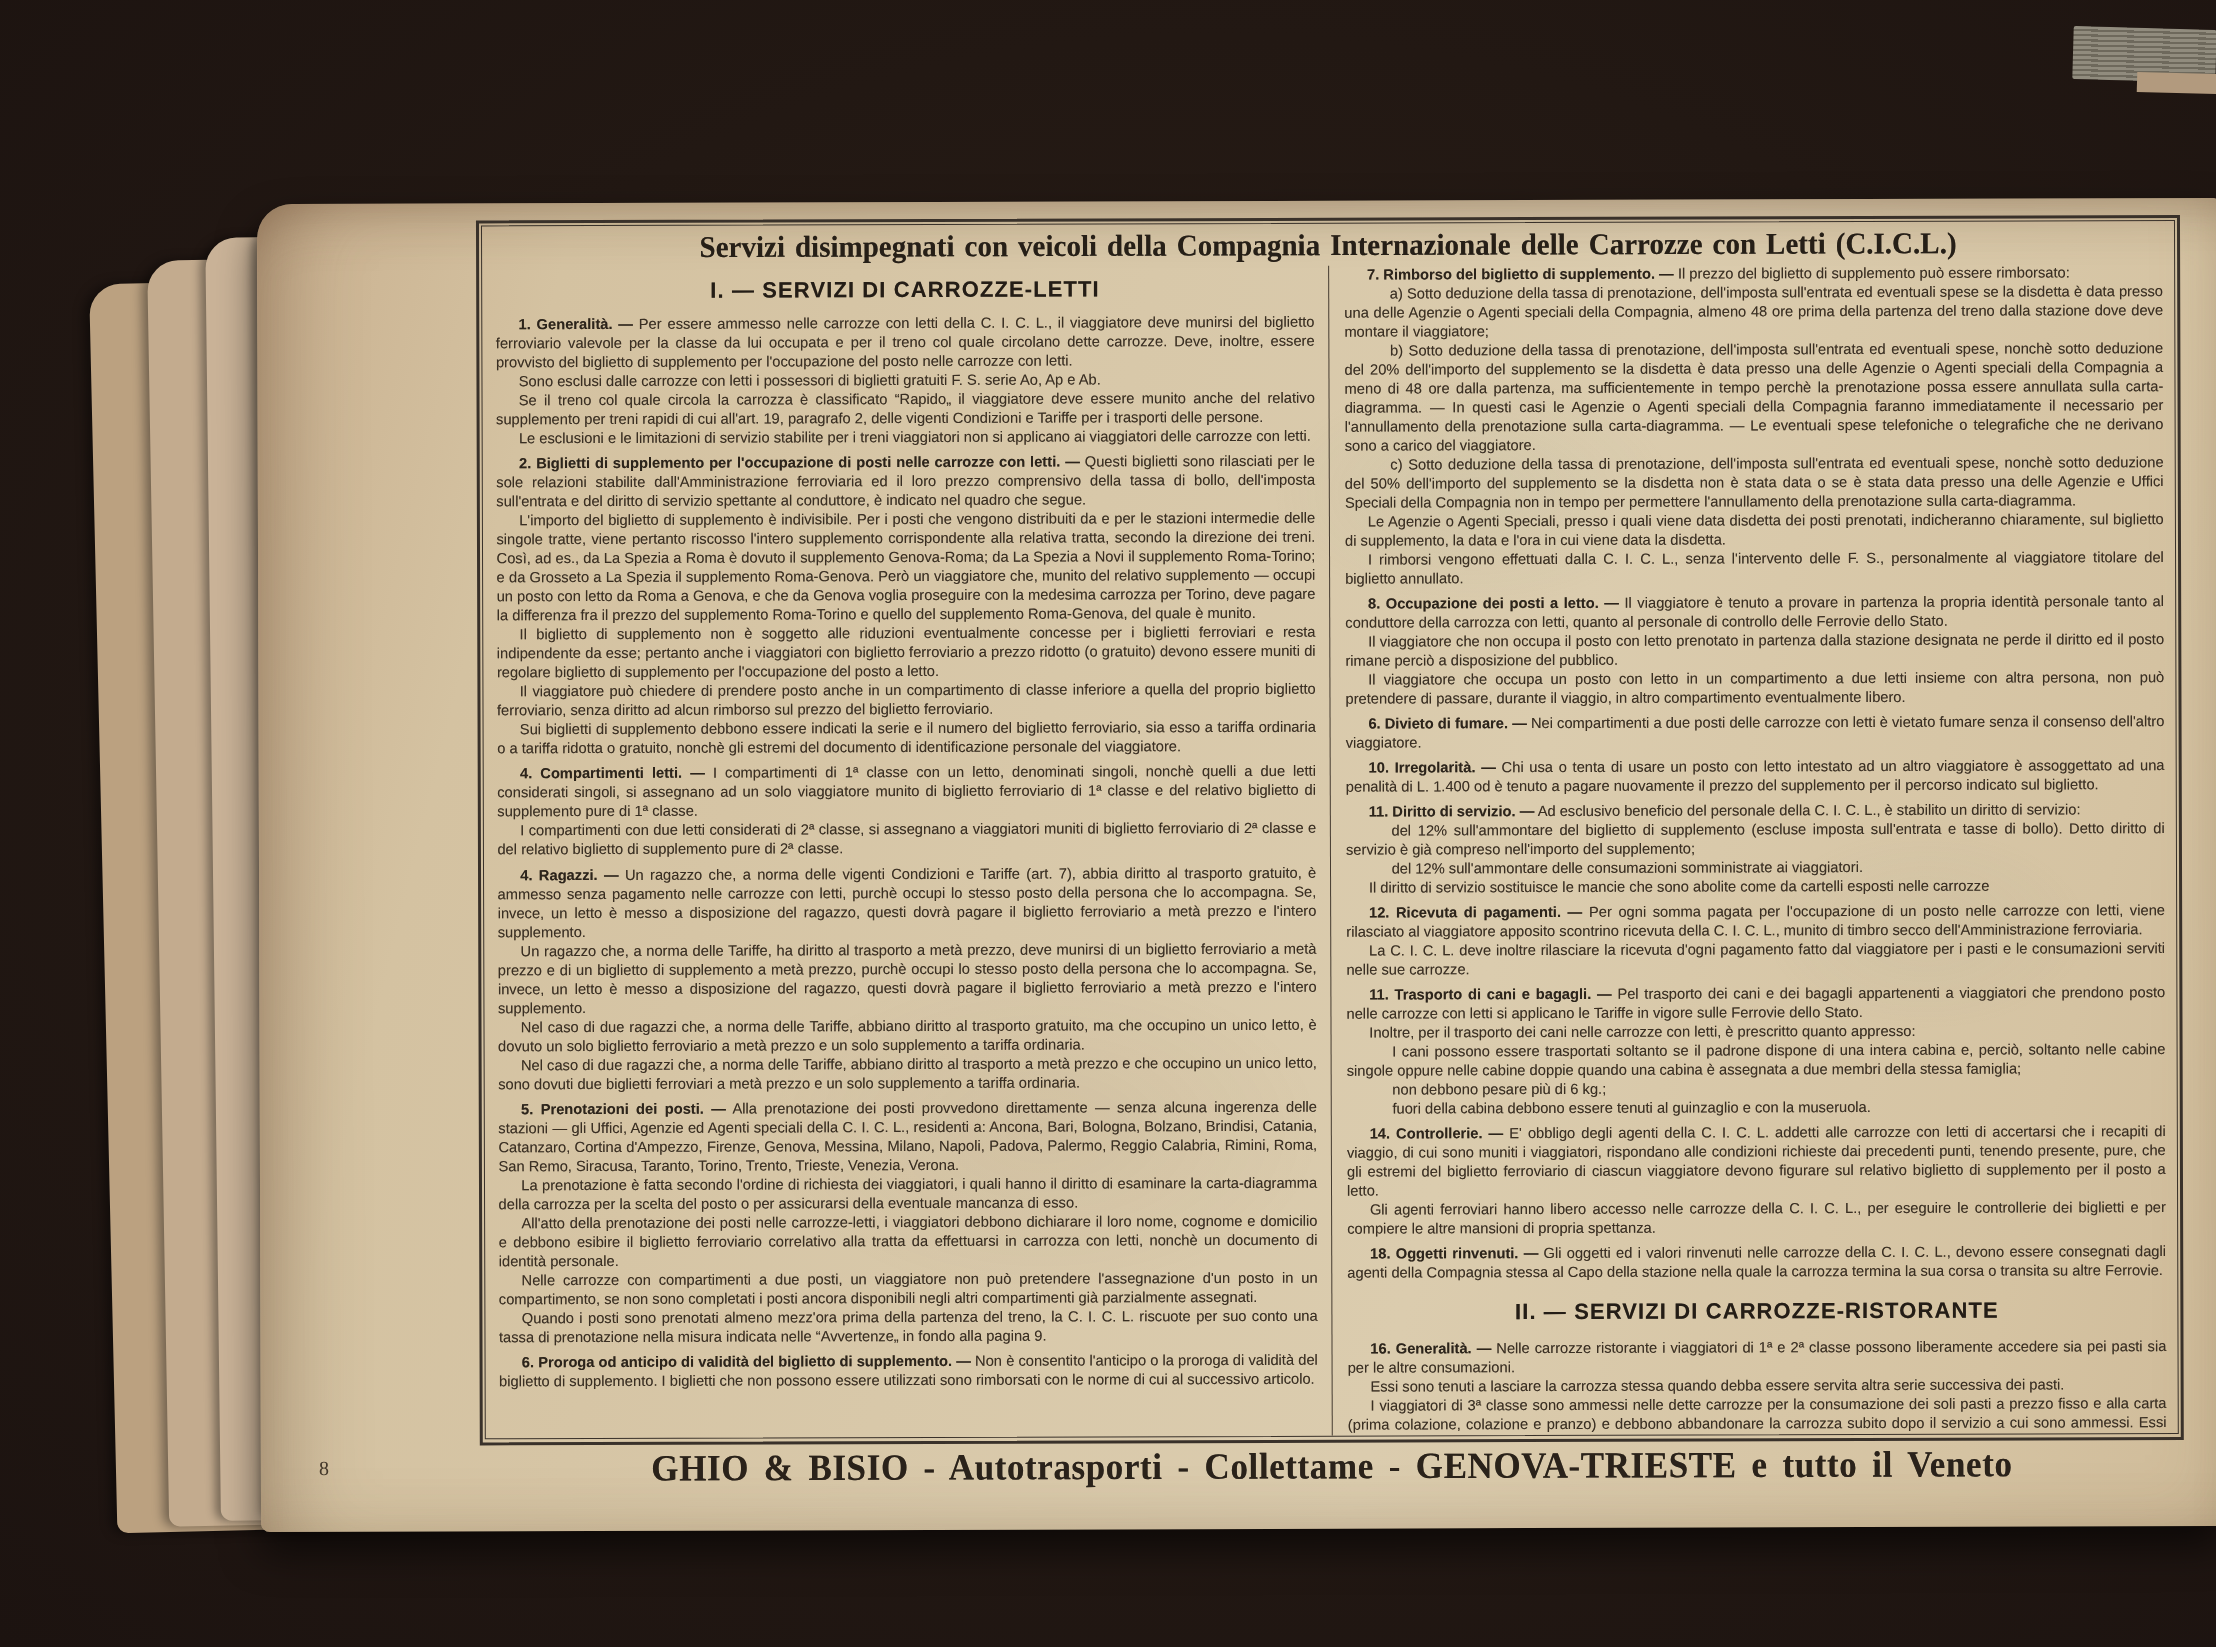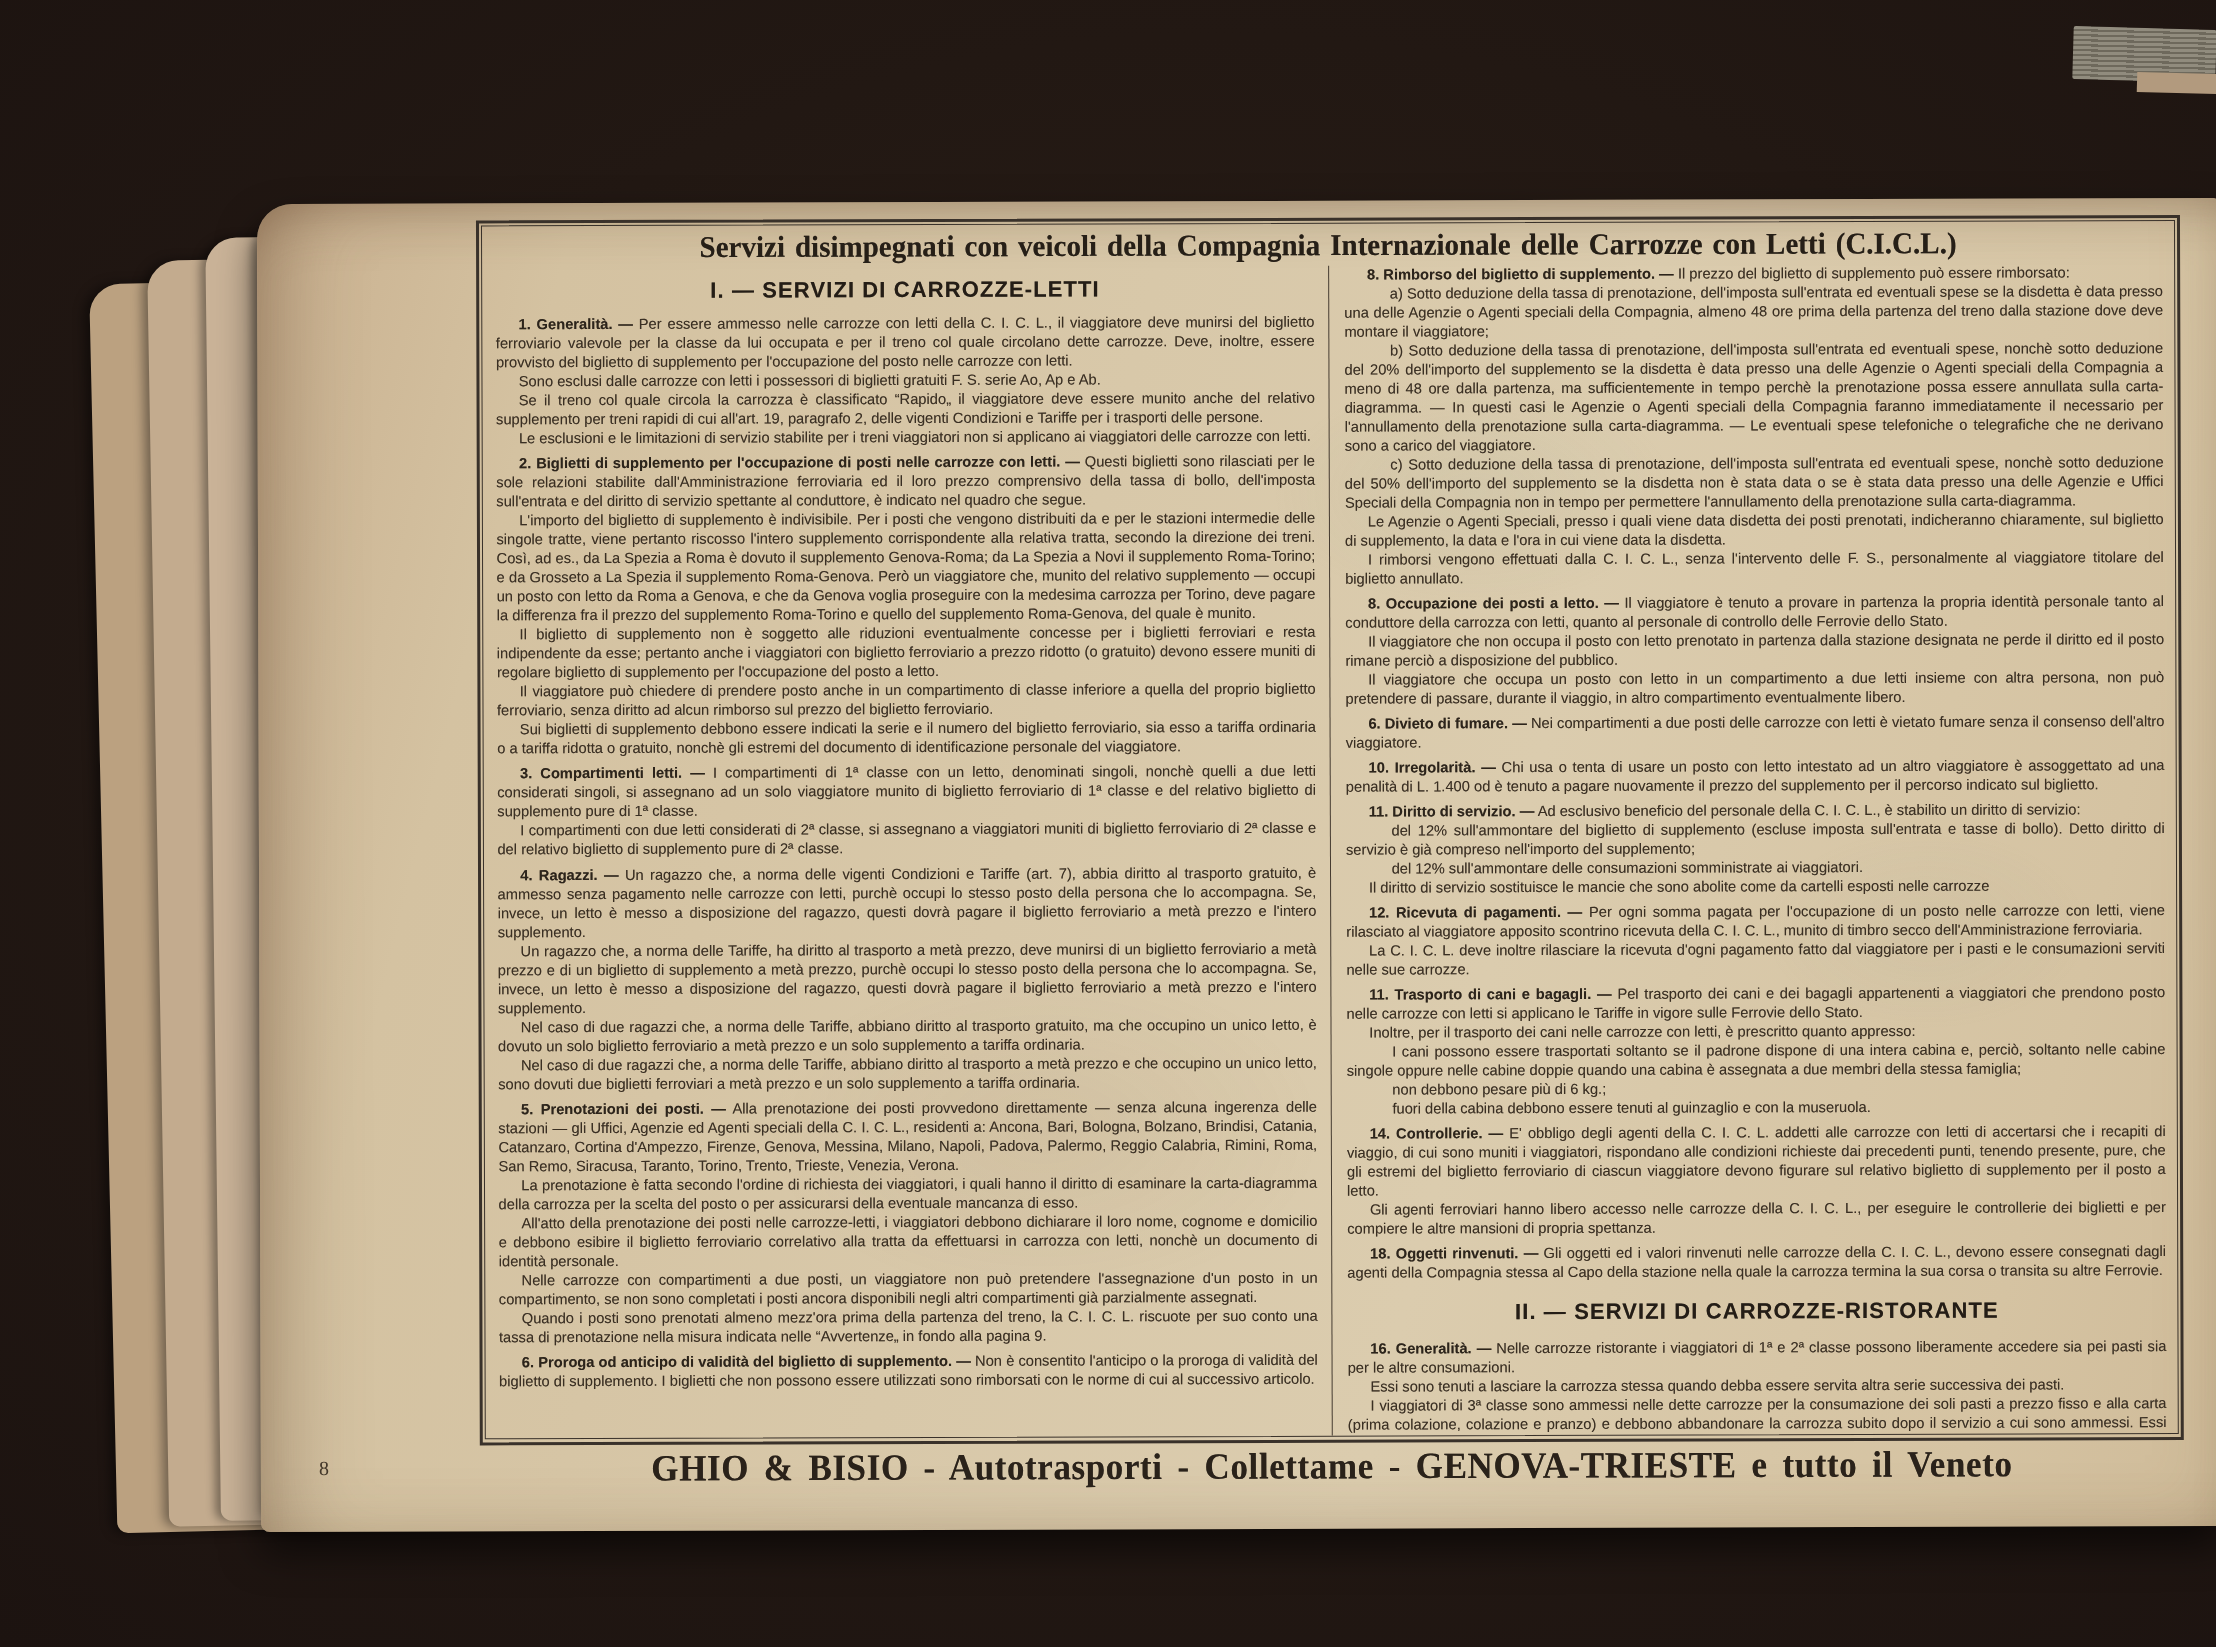--- a/index.html
+++ b/index.html
@@ -94,21 +94,21 @@
 
           <div class="section">
             <p class="para"><b class="shead">2. Biglietti di supplemento per l'occupazione di posti nelle carrozze con letti. —</b> <span>Questi biglietti sono rilasciati per le sole relazioni stabilite dall'Amministrazione ferroviaria ed il loro prezzo comprensivo della tassa di bollo, dell'imposta sull'entrata e del diritto di servizio spettante al conduttore, è indicato nel quadro che segue.</span></p>
             <p class="para">L'importo del biglietto di supplemento è indivisibile. Per i posti che vengono distribuiti da e per le stazioni intermedie delle singole tratte, viene pertanto riscosso l'intero supplemento corrispondente alla relativa tratta, secondo la direzione dei treni. Così, ad es., da La Spezia a Roma è dovuto il supplemento Genova-Roma; da La Spezia a Novi il supplemento Roma-Torino; e da Grosseto a La Spezia il supplemento Roma-Genova. Però un viaggiatore che, munito del relativo supplemento — occupi un posto con letto da Roma a Genova, e che da Genova voglia proseguire con la medesima carrozza per Torino, deve pagare la differenza fra il prezzo del supplemento Roma-Torino e quello del supplemento Roma-Genova, del quale è munito.</p>
             <p class="para">Il biglietto di supplemento non è soggetto alle riduzioni eventualmente concesse per i biglietti ferroviari e resta indipendente da esse; pertanto anche i viaggiatori con biglietto ferroviario a prezzo ridotto (o gratuito) devono essere muniti di regolare biglietto di supplemento per l'occupazione del posto a letto.</p>
             <p class="para">Il viaggiatore può chiedere di prendere posto anche in un compartimento di classe inferiore a quella del proprio biglietto ferroviario, senza diritto ad alcun rimborso sul prezzo del biglietto ferroviario.</p>
             <p class="para">Sui biglietti di supplemento debbono essere indicati la serie e il numero del biglietto ferroviario, sia esso a tariffa ordinaria o a tariffa ridotta o gratuito, nonchè gli estremi del documento di identificazione personale del viaggiatore.</p>
           </div>
 
           <div class="section">
-            <p class="para"><b class="shead">3. Compartimenti letti. —</b> <span>I compartimenti di 1ª classe con un letto, denominati singoli, nonchè quelli a due letti considerati singoli, si assegnano ad un solo viaggiatore munito di biglietto ferroviario di 1ª classe e del relativo biglietto di supplemento pure di 1ª classe.</span></p>
+            <p class="para"><b class="shead">4. Compartimenti letti. —</b> <span>I compartimenti di 1ª classe con un letto, denominati singoli, nonchè quelli a due letti considerati singoli, si assegnano ad un solo viaggiatore munito di biglietto ferroviario di 1ª classe e del relativo biglietto di supplemento pure di 1ª classe.</span></p>
             <p class="para">I compartimenti con due letti considerati di 2ª classe, si assegnano a viaggiatori muniti di biglietto ferroviario di 2ª classe e del relativo biglietto di supplemento pure di 2ª classe.</p>
           </div>
 
           <div class="section">
             <p class="para"><b class="shead">4. Ragazzi. —</b> <span>Un ragazzo che, a norma delle vigenti Condizioni e Tariffe (art. 7), abbia diritto al trasporto gratuito, è ammesso senza pagamento nelle carrozze con letti, purchè occupi lo stesso posto della persona che lo accompagna. Se, invece, un letto è messo a disposizione del ragazzo, questi dovrà pagare il biglietto ferroviario a metà prezzo e l'intero supplemento.</span></p>
             <p class="para">Un ragazzo che, a norma delle Tariffe, ha diritto al trasporto a metà prezzo, deve munirsi di un biglietto ferroviario a metà prezzo e di un biglietto di supplemento a metà prezzo, purchè occupi lo stesso posto della persona che lo accompagna. Se, invece, un letto è messo a disposizione del ragazzo, questi dovrà pagare il biglietto ferroviario a metà prezzo e l'intero supplemento.</p>
             <p class="para">Nel caso di due ragazzi che, a norma delle Tariffe, abbiano diritto al trasporto gratuito, ma che occupino un unico letto, è dovuto un solo biglietto ferroviario a metà prezzo e un solo supplemento a tariffa ordinaria.</p>
             <p class="para">Nel caso di due ragazzi che, a norma delle Tariffe, abbiano diritto al trasporto a metà prezzo e che occupino un unico letto, sono dovuti due biglietti ferroviari a metà prezzo e un solo supplemento a tariffa ordinaria.</p>
           </div>
 
@@ -121,21 +121,21 @@
           </div>
 
           <div class="section">
             <p class="para"><b class="shead">6. Proroga od anticipo di validità del biglietto di supplemento. —</b> <span>Non è consentito l'anticipo o la proroga di validità del biglietto di supplemento. I biglietti che non possono essere utilizzati sono rimborsati con le norme di cui al successivo articolo.</span></p>
           </div>
         </div>
 
         <div class="col col-right">
 
           <div class="section">
-            <p class="para"><b class="shead">8. Rimborso del biglietto di supplemento. —</b> <span>Il prezzo del biglietto di supplemento può essere rimborsato:</span></p>
+            <p class="para"><b class="shead">7. Rimborso del biglietto di supplemento. —</b> <span>Il prezzo del biglietto di supplemento può essere rimborsato:</span></p>
             <p class="para sub">a) Sotto deduzione della tassa di prenotazione, dell'imposta sull'entrata ed eventuali spese se la disdetta è data presso una delle Agenzie o Agenti speciali della Compagnia, almeno 48 ore prima della partenza del treno dalla stazione dove deve montare il viaggiatore;</p>
             <p class="para sub">b) Sotto deduzione della tassa di prenotazione, dell'imposta sull'entrata ed eventuali spese, nonchè sotto deduzione del 20% dell'importo del supplemento se la disdetta è data presso una delle Agenzie o Agenti speciali della Compagnia a meno di 48 ore dalla partenza, ma sufficientemente in tempo perchè la prenotazione possa essere annullata sulla carta-diagramma. — In questi casi le Agenzie o Agenti speciali della Compagnia faranno immediatamente il necessario per l'annullamento della prenotazione sulla carta-diagramma. — Le eventuali spese telefoniche o telegrafiche che ne derivano sono a carico del viaggiatore.</p>
             <p class="para sub">c) Sotto deduzione della tassa di prenotazione, dell'imposta sull'entrata ed eventuali spese, nonchè sotto deduzione del 50% dell'importo del supplemento se la disdetta non è stata data o se è stata data presso una delle Agenzie e Uffici Speciali della Compagnia non in tempo per permettere l'annullamento della prenotazione sulla carta-diagramma.</p>
             <p class="para">Le Agenzie o Agenti Speciali, presso i quali viene data disdetta dei posti prenotati, indicheranno chiaramente, sul biglietto di supplemento, la data e l'ora in cui viene data la disdetta.</p>
             <p class="para">I rimborsi vengono effettuati dalla C. I. C. L., senza l'intervento delle F. S., personalmente al viaggiatore titolare del biglietto annullato.</p>
           </div>
 
           <div class="section">
             <p class="para"><b class="shead">8. Occupazione dei posti a letto. —</b> <span>Il viaggiatore è tenuto a provare in partenza la propria identità personale tanto al conduttore della carrozza con letti, quanto al personale di controllo delle Ferrovie dello Stato.</span></p>
             <p class="para">Il viaggiatore che non occupa il posto con letto prenotato in partenza dalla stazione designata ne perde il diritto ed il posto rimane perciò a disposizione del pubblico.</p>

